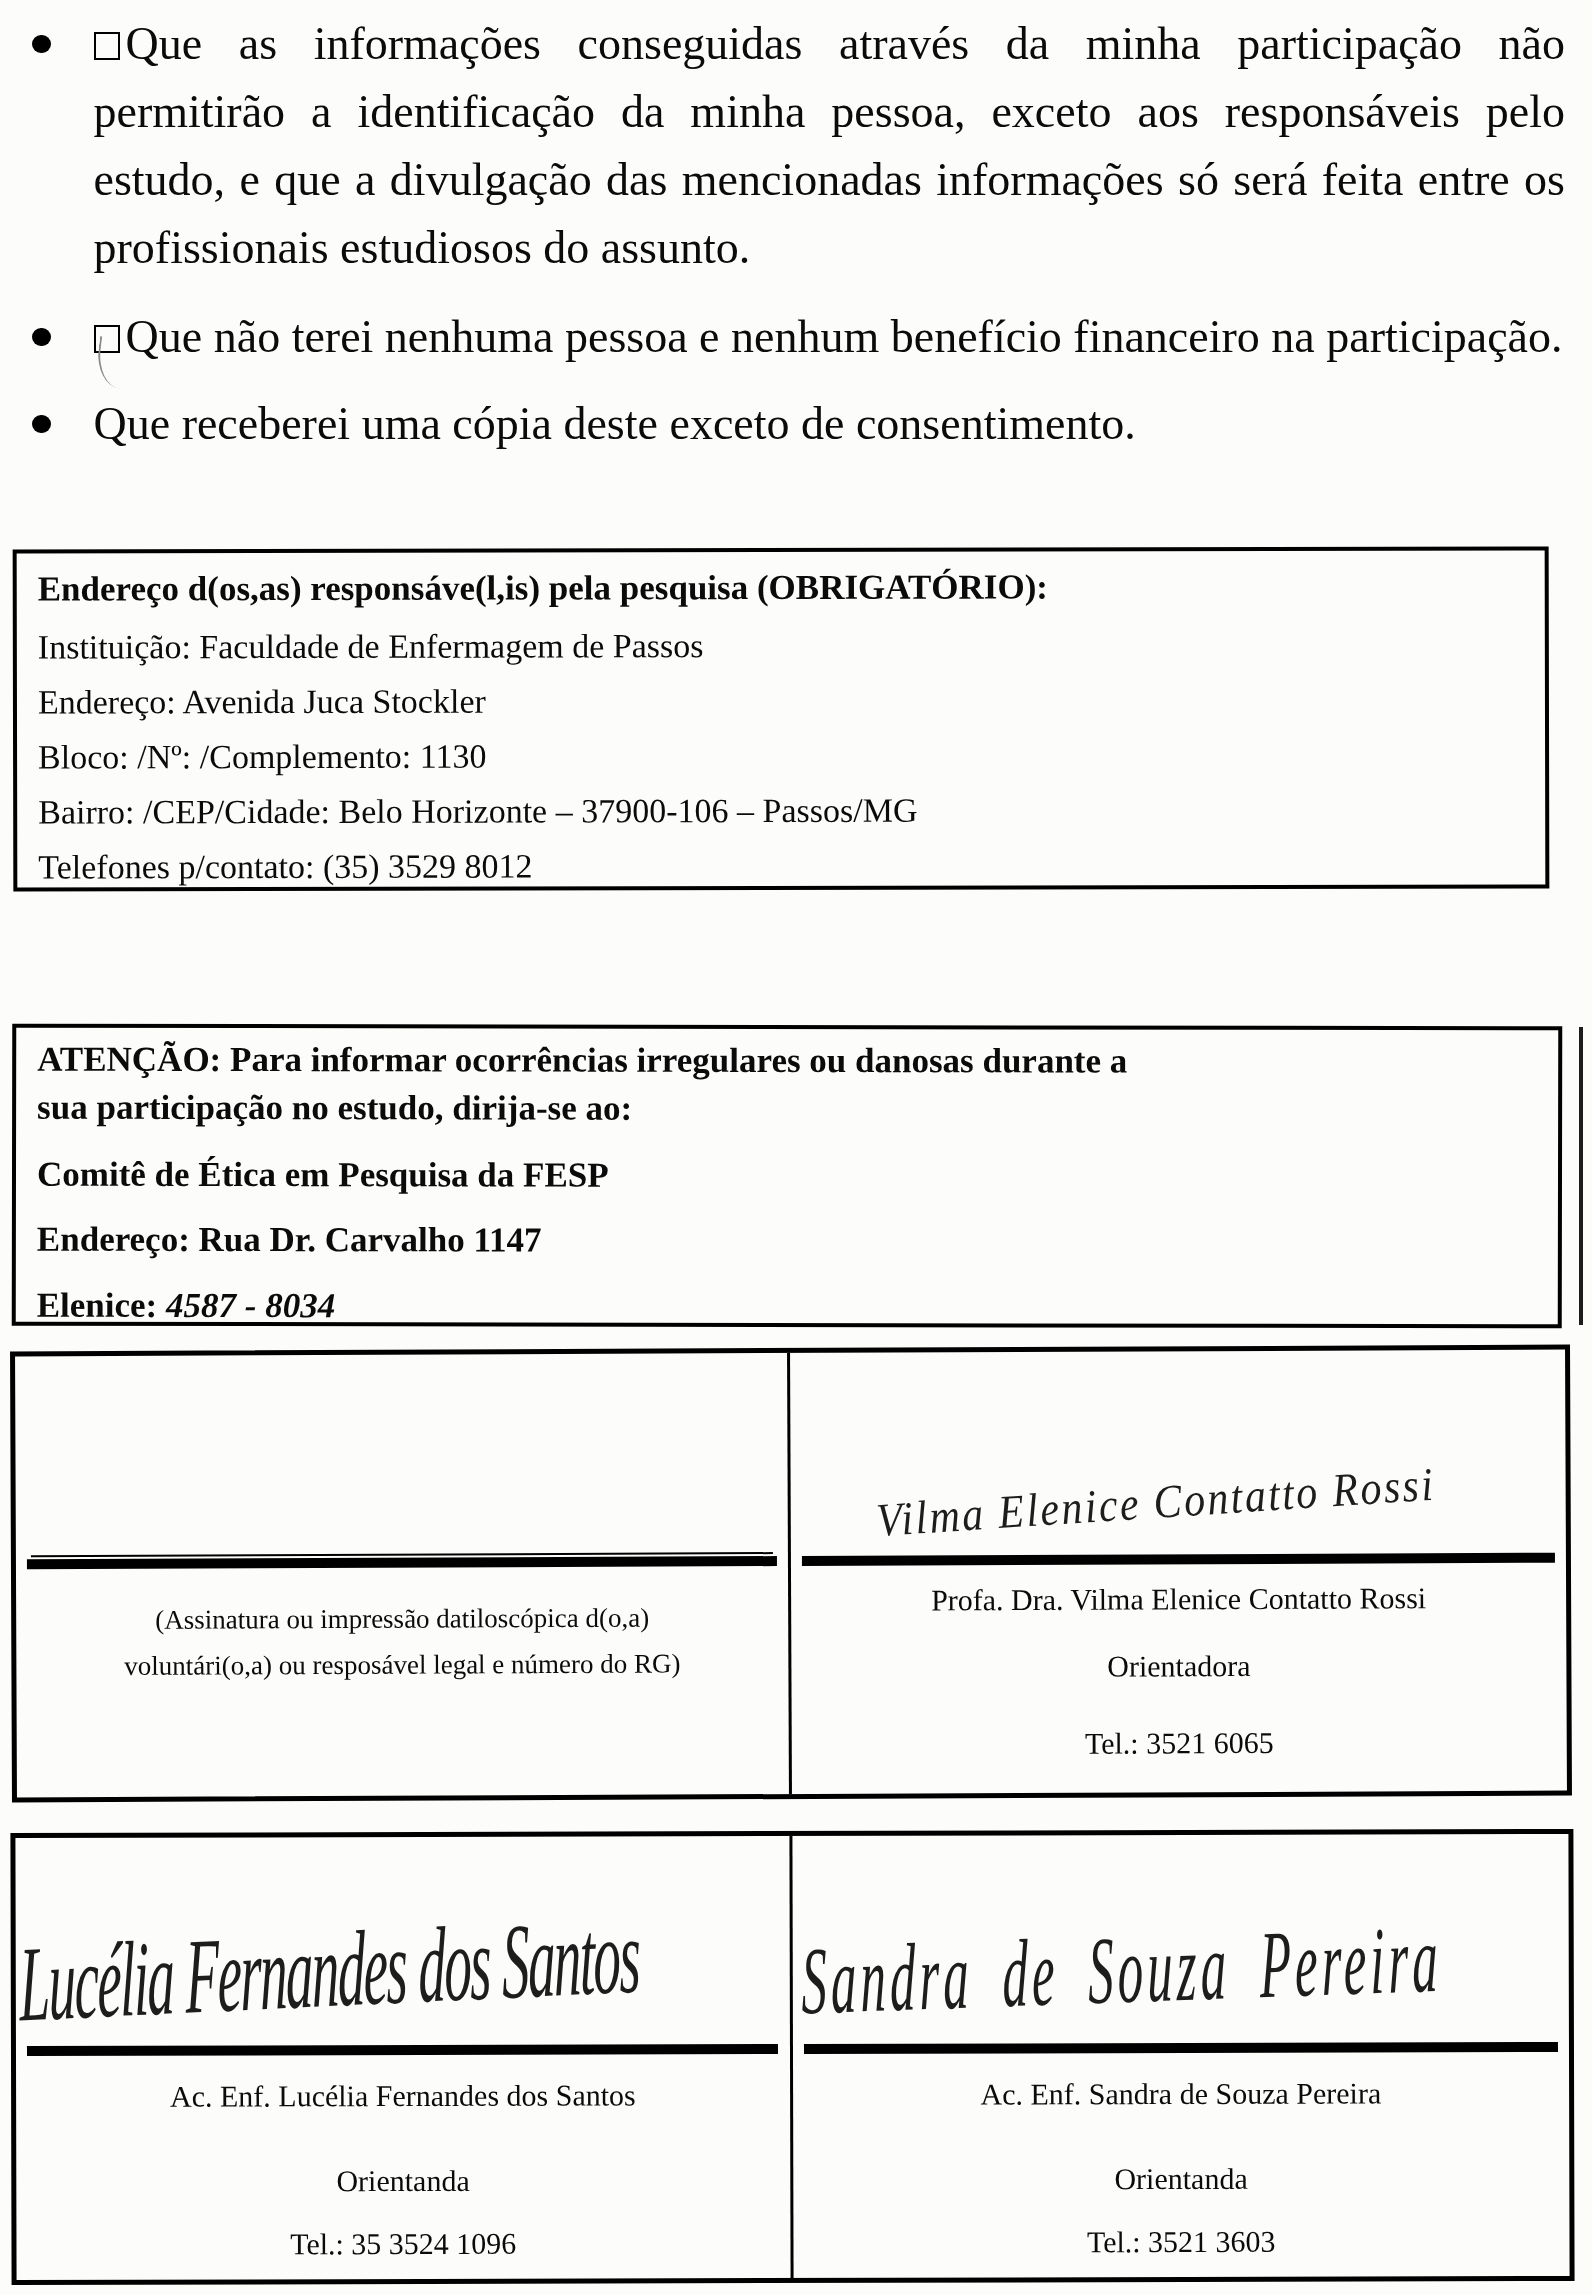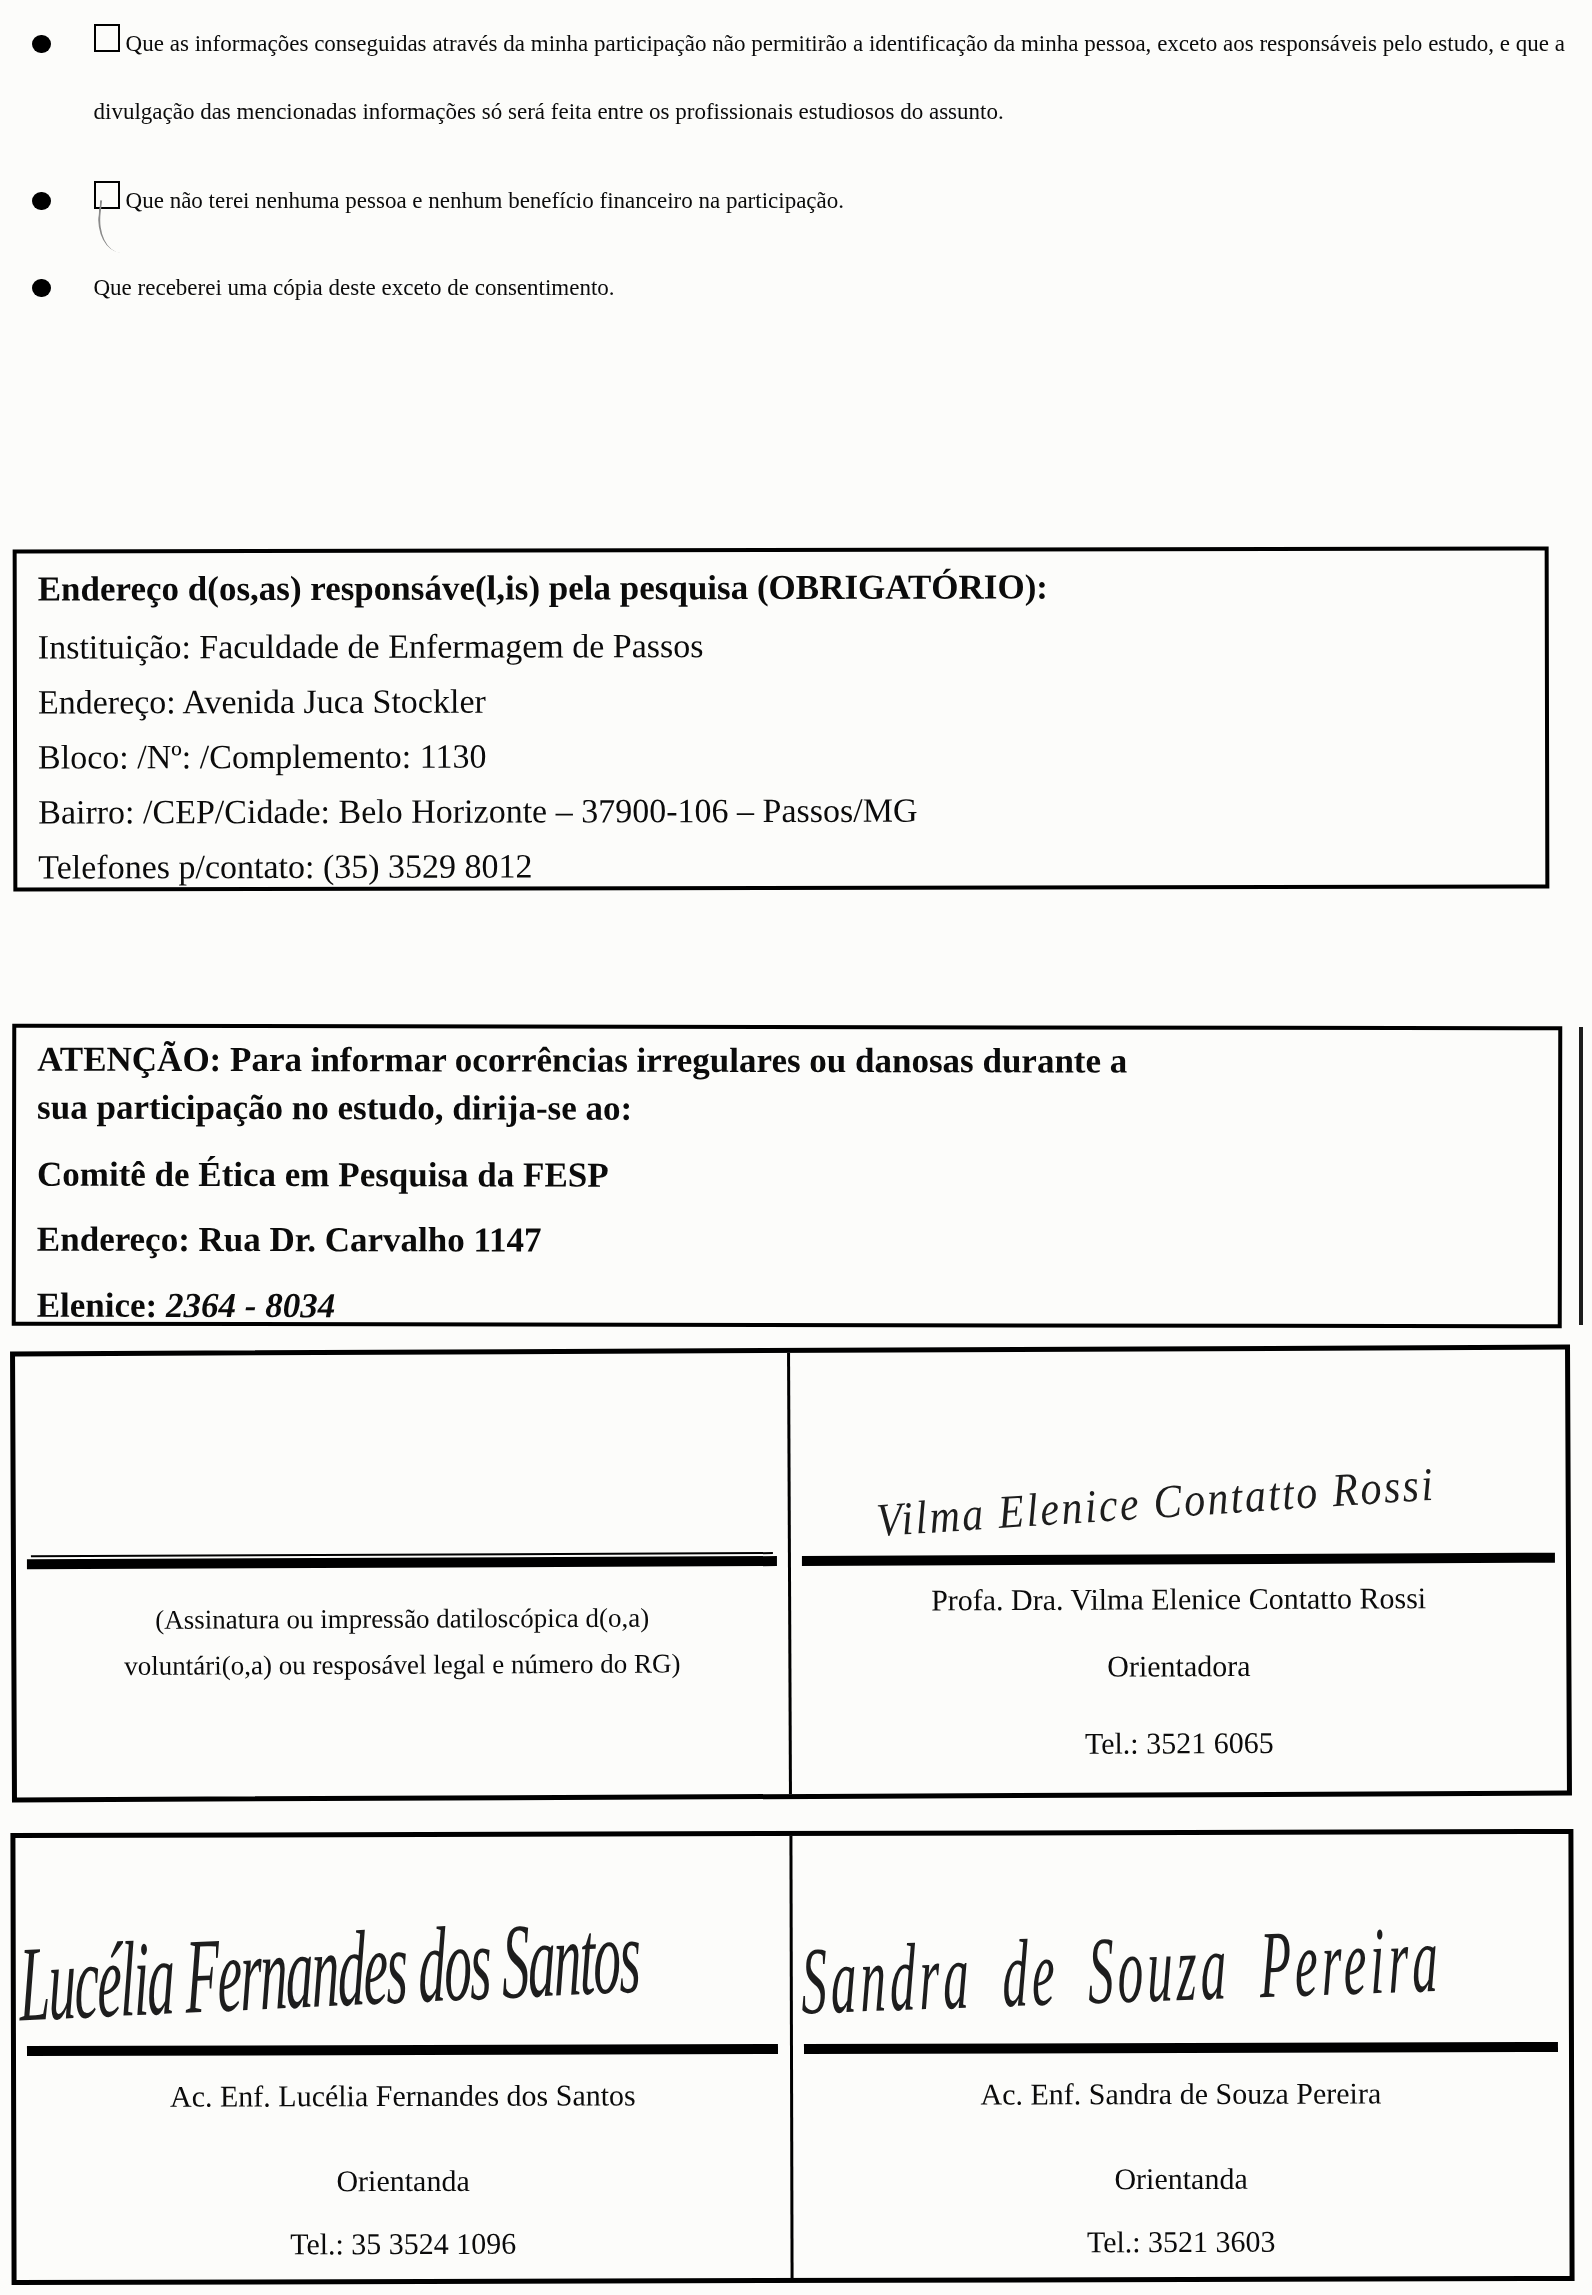--- a/index.html
+++ b/index.html
@@ -20,21 +20,21 @@
     
     .bullets { position: absolute; top: 9.6px; left: 30.5px; right: 28px; }
     .bullet-row { position: relative; padding-left: 63px; }
     .bullet-row.r2 { margin-top: 21px; }
     .bullet-row.r3 { margin-top: 19px; }
     .marker {
       position: absolute; left: 1.6px; top: 25px;
       width: 18.5px; height: 18.5px; border-radius: 50%;
       background: #000;
     }
-    .btext { margin: 0; font-size: 23px; line-height: 68px; }
+    .btext { margin: 0; font-size: 46px; line-height: 68px; }
     .justify { text-align: justify; }
     .checkbox {
       display: inline-block;
       width: 26.5px; height: 28px;
       border: 2.4px solid #000;
       margin-right: 5.6px;
       vertical-align: -1.6px;
     }
     .pen-artifact {
       position: absolute; left: 66px; top: 35px;
@@ -162,21 +162,21 @@
     <p class="line">Endereço: Avenida Juca Stockler</p>
     <p class="line">Bloco: /Nº: /Complemento: 1130</p>
     <p class="line">Bairro: /CEP/Cidade: Belo Horizonte – 37900-106 – Passos/MG</p>
     <p class="line">Telefones p/contato: (35) 3529 8012</p>
   </div>
 
   <div class="box box2">
     <p class="heading">ATENÇÃO: Para informar ocorrências irregulares ou danosas durante a sua participação no estudo, dirija-se ao:</p>
     <p class="committee">Comitê de Ética em Pesquisa da FESP</p>
     <p class="addr">Endereço: Rua Dr. Carvalho 1147</p>
-    <p class="phone"><span>Elenice: </span><span class="phone-number">2364 - 8034</span></p>
+    <p class="phone"><span>Elenice: </span><span class="phone-number">4587 - 8034</span></p>
   </div>
 
   <div class="edge-strip"></div>
 
   <div class="sig-table table1">
 
     <div class="cell left">
       <div class="sig-line"></div>
       <p class="cap-parenthetical">
         <span>(Assinatura ou impressão datiloscópica d(o,a)</span><br>

